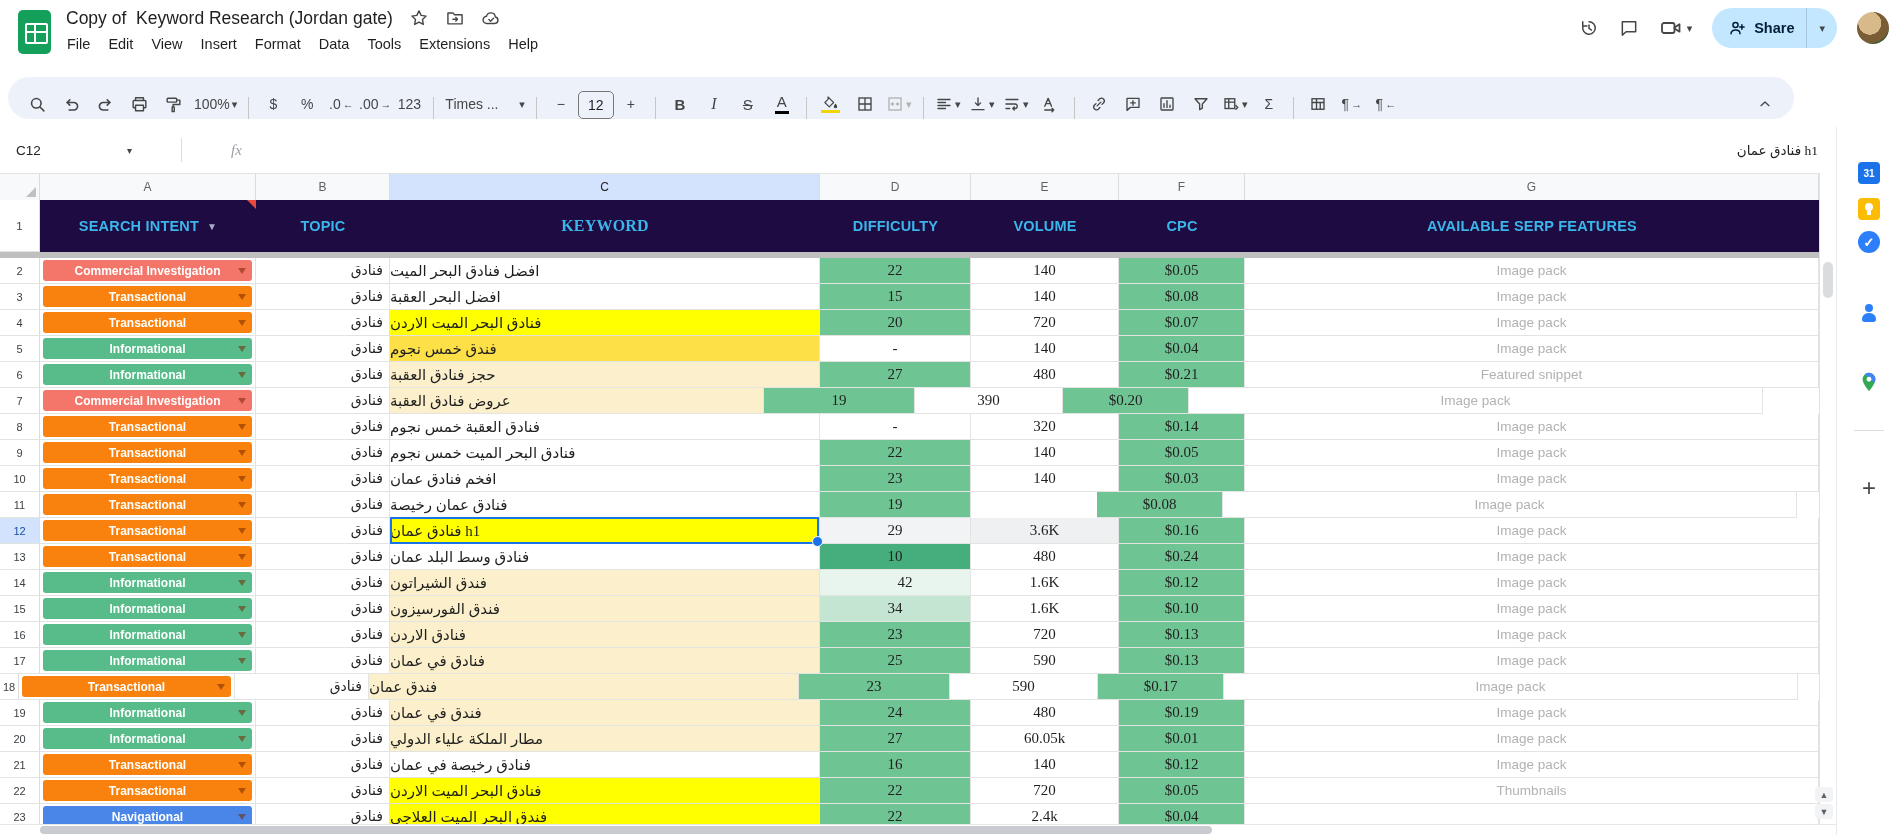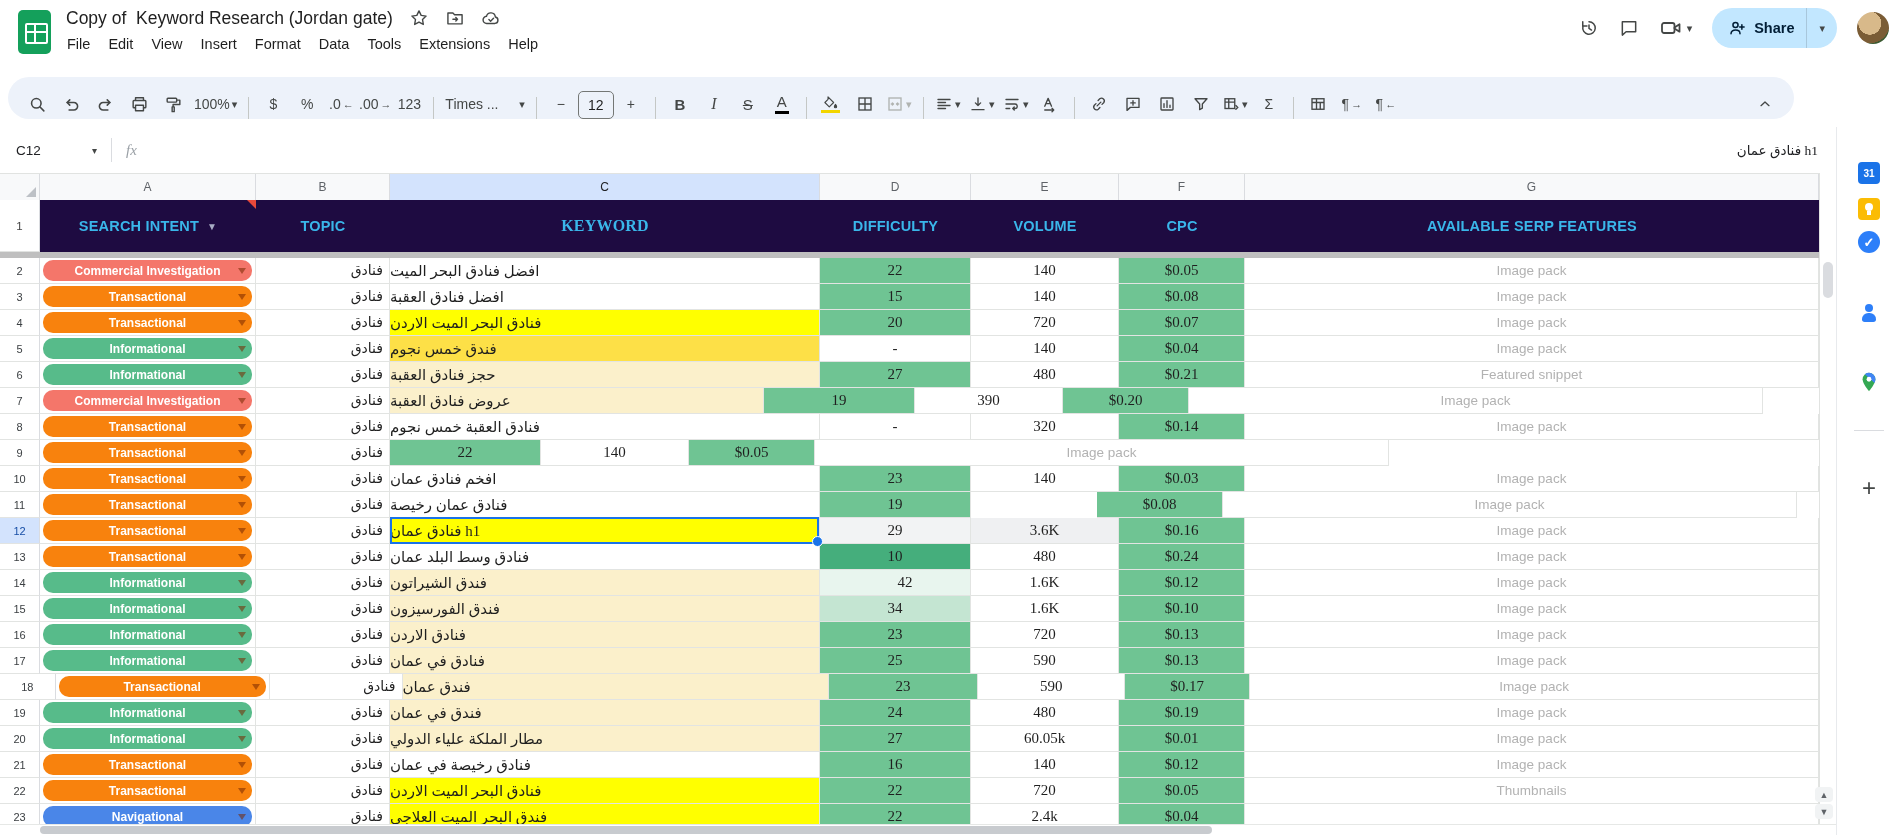--- a/index.html
+++ b/index.html
@@ -37,21 +37,21 @@
   .glyph-s{text-decoration:line-through;font-size:15px;}
   .acolor{font-size:15px;border-bottom:3px solid #000;line-height:1.1;padding:0 2px;}
   .fillc{border-bottom:3px solid #F2D500;line-height:1;padding:0 1px;}
   .fontname{font-size:14px;min-width:72px;text-align:left;}
   .sizebox{width:34px;height:26px;border:1px solid #747775;border-radius:5px;display:flex;align-items:center;justify-content:center;font-size:14px;background:#EDF2FA;}
   .grayed{color:#B0B3B0;}
   .smallarrow{font-size:11px;}
   .collapse{margin-left:auto;}
 
   
-  .formulabar{position:absolute;left:0;top:127px;width:1836px;height:46px;background:#fff;display:flex;align-items:center;}
+  .formulabar{position:absolute;left:0;top:127px;width:1836px;height:46px;background:#fff;display:flex;align-items:center;gap:35px;}
   .namebox{width:76px;padding-left:16px;font-size:13.5px;color:#202124;}
   .nb-caret{color:#444746;font-size:10px;margin-right:14px;}
   .fdiv{width:1px;height:24px;background:#DADCE0;margin-right:14px;}
   .fx{font-family:"Liberation Serif",serif;font-style:italic;color:#9AA0A6;font-size:15px;}
   .fvalue{position:absolute;right:18px;top:0;height:46px;display:flex;align-items:center;font-size:13.5px;color:#202124;font-family:"Liberation Serif","DejaVu Sans",serif;}
 
   
   .grid{position:absolute;left:0;top:173px;}
   .colhdr{position:absolute;left:0;top:0;height:27px;display:flex;border-top:1px solid #E1E3E1;}
   .colhdr .c{box-sizing:border-box;height:27px;border-right:1px solid #DADCE0;border-bottom:1px solid #DADCE0;background:#F8F9FA;display:flex;align-items:center;justify-content:center;font-size:12px;color:#5F6368;position:relative;}
@@ -62,21 +62,21 @@
   .hcell{box-sizing:border-box;height:52px;background:#1E0B41;display:flex;align-items:center;justify-content:center;color:#3AB6EA;font-weight:700;font-size:14.5px;letter-spacing:.2px;position:relative;gap:8px;}
   .hcell.serif{font-family:"Liberation Serif",serif;font-size:16px;}
   .hdr-caret{color:#A8ACC4;font-size:10px;}
   .cmark{position:absolute;right:0;top:0;width:0;height:0;border-top:9px solid #E8493A;border-left:9px solid transparent;}
   .sep{position:absolute;left:0;top:79px;height:6px;background:#BFBFBF;}
   .rows{position:absolute;left:0;top:85px;height:566px;overflow:hidden;}
   .g-row{display:flex;height:26px;}
   .cell{box-sizing:border-box;height:26px;border-right:1px solid #E2E4E2;border-bottom:1px solid #E2E4E2;display:flex;align-items:center;position:relative;background:#fff;}
   .cell.gut{justify-content:center;font-size:11px;color:#3C4043;background:#fff;border-right:1px solid #DADCE0;}
   .cell.gut.selrow{background:#D3E3FD;color:#174EA6;}
-  .chip{flex:1;margin:2px 3px;height:21px;border-radius:10px;display:flex;align-items:center;justify-content:center;color:#fff;font-weight:700;font-size:12px;position:relative;text-align:center;}
+  .chip{flex:1;margin:2px 3px;height:21px;border-radius:3px;display:flex;align-items:center;justify-content:center;color:#fff;font-weight:700;font-size:12px;position:relative;text-align:center;}
   .chip .chip-caret{position:absolute;right:6px;top:8px;width:0;height:0;border-left:4.5px solid transparent;border-right:4.5px solid transparent;border-top:6px solid rgba(120,40,0,.55);}
   .arb{font-family:"Liberation Serif","DejaVu Sans",serif;}
   .cell.topic{justify-content:flex-end;padding-right:6px;font-size:14px;}
   .cell.kw{justify-content:flex-end;padding-right:5px;font-size:15px;direction:rtl;}
   .cell.num{justify-content:center;font-family:"Liberation Serif","DejaVu Sans",serif;font-size:15px;}
   .cell.serp{justify-content:center;font-size:13.5px;color:#B2B2B2;}
   .selring{position:absolute;inset:-1px 0 -1px 0;border:2px solid #1A73E8;pointer-events:none;z-index:2;}
   .handle{position:absolute;right:-4px;bottom:-4px;width:9px;height:9px;border-radius:50%;background:#1A73E8;border:1.5px solid #fff;z-index:3;}
 
   
@@ -405,21 +405,21 @@
         <div class="g-row">
           <div class="cell gut" style="width: 40px;">3</div>
           <div class="cell" style="width: 216px;">
             <div class="chip" style="background: rgb(248, 130, 13);">
               <div>Transactional</div>
               <div class="chip-caret"></div>
             </div>
           </div>
           <div class="cell topic arb" style="width: 134px;">فنادق</div>
           <div class="cell kw arb" style="width: 430px; background: rgb(255, 255, 255);">
-            <span>افضل فنادق العقبة</span>
+            <span>افضل البحر العقبة</span>
           </div>
           <div class="cell num" style="width: 151px; background: rgb(111, 196, 147);">15</div>
           <div class="cell num" style="width: 148px;">140</div>
           <div class="cell num" style="width: 126px; background: rgb(111, 196, 147);">$0.08</div>
           <div class="cell serp" style="width: 574px;">Image pack</div>
         </div>
         <div class="g-row">
           <div class="cell gut" style="width: 40px;">4</div>
           <div class="cell" style="width: 216px;">
             <div class="chip" style="background: rgb(248, 130, 13);">
@@ -506,20 +506,23 @@
         </div>
         <div class="g-row">
           <div class="cell gut" style="width: 40px;">9</div>
           <div class="cell" style="width: 216px;">
             <div class="chip" style="background: rgb(248, 130, 13);">
               <div>Transactional</div>
               <div class="chip-caret"></div>
             </div>
           </div>
           <div class="cell topic arb" style="width: 134px;">فنادق</div>
+          <div class="cell kw arb" style="width: 430px; background: rgb(255, 255, 255);">
+            <span>فنادق البحر الميت خمس نجوم</span>
+          </div>
           <div class="cell num" style="width: 151px; background: rgb(111, 196, 147);">22</div>
           <div class="cell num" style="width: 148px;">140</div>
           <div class="cell num" style="width: 126px; background: rgb(111, 196, 147);">$0.05</div>
           <div class="cell serp" style="width: 574px;">Image pack</div>
         </div>
         <div class="g-row">
           <div class="cell gut" style="width: 40px;">10</div>
           <div class="cell" style="width: 216px;">
             <div class="chip" style="background: rgb(248, 130, 13);">
               <div>Transactional</div>
@@ -650,21 +653,21 @@
           <div class="cell topic arb" style="width: 134px;">فنادق</div>
           <div class="cell kw arb" style="width: 430px; background: rgb(251, 240, 203);">
             <span>فنادق في عمان</span>
           </div>
           <div class="cell num" style="width: 151px; background: rgb(111, 196, 147);">25</div>
           <div class="cell num" style="width: 148px;">590</div>
           <div class="cell num" style="width: 126px; background: rgb(111, 196, 147);">$0.13</div>
           <div class="cell serp" style="width: 574px;">Image pack</div>
         </div>
         <div class="g-row">
-          <div class="cell gut" style="width: 56px;">18</div>
+          <div class="cell gut" style="width: 19px;">18</div>
           <div class="cell" style="width: 216px;">
             <div class="chip" style="background: rgb(248, 130, 13);">
               <div>Transactional</div>
               <div class="chip-caret"></div>
             </div>
           </div>
           <div class="cell topic arb" style="width: 134px;">فنادق</div>
           <div class="cell kw arb" style="width: 430px; background: rgb(251, 240, 203);">
             <span>فندق عمان</span>
           </div>

